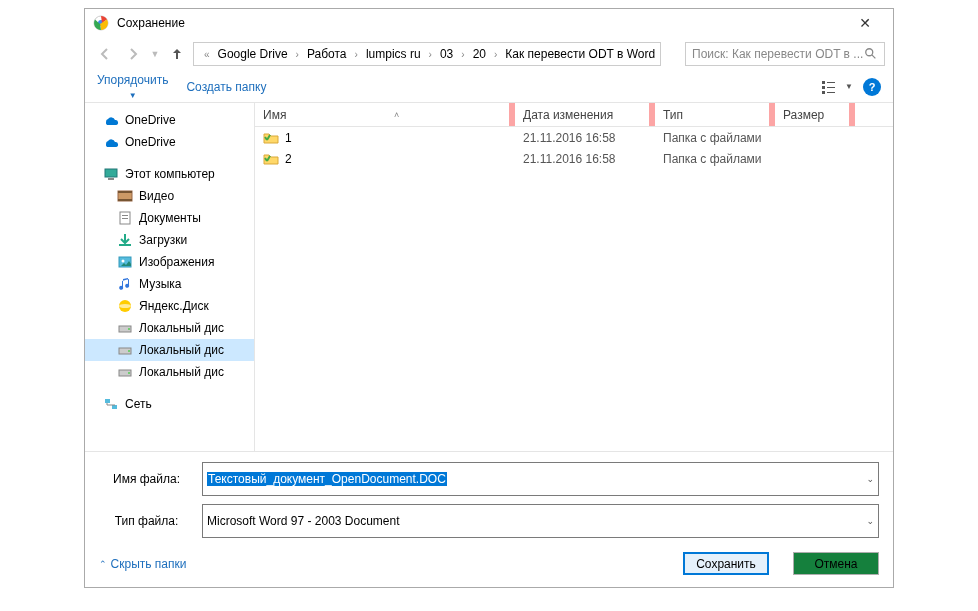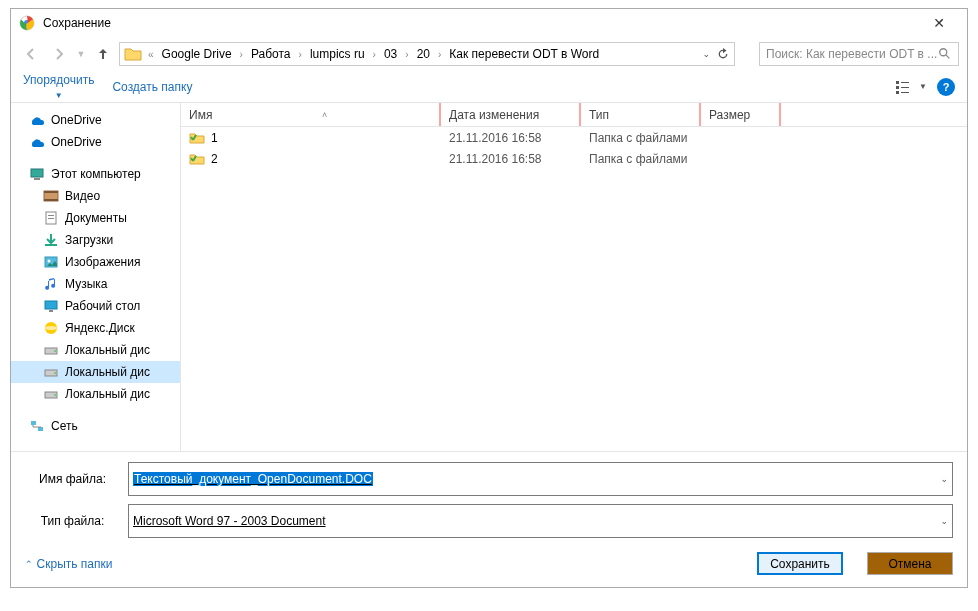--- a/index.html
+++ b/index.html
@@ -1,17 +1,17 @@
 <!DOCTYPE html>
 <html><head>
 <meta charset="utf-8">
 <style>
 * { margin:0; padding:0; box-sizing:border-box; font-family:"Segoe UI",Tahoma,sans-serif; font-size:12px; }
 body { background:#fff; width:978px; height:611px; overflow:hidden; }
-.dialog { width:958px; height:580px; margin:8px auto; border:1px solid #aaa; background:#fff; display:flex; flex-direction:column; }
+.dialog { width:810px; height:580px; margin:8px auto; border:1px solid #aaa; background:#fff; display:flex; flex-direction:column; }
 .titlebar { height:28px; display:flex; align-items:center; padding:0 8px; }
 .ti-icon { width:16px; height:16px; margin-right:8px; }
 .ti-title { flex:1; font-size:12px; }
 .ti-close { width:40px; height:28px; display:flex; align-items:center; justify-content:center; font-size:14px; color:#333; cursor:pointer; }
 .navbar { height:34px; display:flex; align-items:center; padding:4px 8px; gap:4px; }
 .nav-btn { width:24px; height:24px; display:flex; align-items:center; justify-content:center; color:#999; }
 .nav-btn.active { color:#333; }
 .crumbs { flex:1; height:24px; border:1px solid #ccc; background:#fff; display:flex; align-items:center; padding:0 4px; gap:2px; overflow:hidden; }
 .crumb-folder { width:18px; height:18px; margin-right:2px; }
 .crumb-sep { color:#888; padding:0 2px; font-size:10px; }
@@ -25,38 +25,38 @@
 .help-icon { width:18px; height:18px; border-radius:50%; background:#0078d7; color:#fff; display:flex; align-items:center; justify-content:center; font-size:11px; font-weight:bold; }
 .body { flex:1; display:flex; overflow:hidden; }
 .tree { width:170px; border-right:1px solid #e5e5e5; padding:6px 0; overflow-y:auto; }
 .tree-item { display:flex; align-items:center; height:22px; padding-left:18px; gap:6px; cursor:pointer; white-space:nowrap; }
 .tree-item.selected { background:#cce8ff; }
 .tree-item .ic { width:16px; height:16px; display:flex; align-items:center; justify-content:center; }
 .tree-sep { height:10px; }
 .tree-item.child { padding-left:32px; }
 .content { flex:1; display:flex; flex-direction:column; }
 .cols { height:24px; display:flex; align-items:center; border-bottom:1px solid #e5e5e5; color:#444; font-size:12px; }
-.col { padding:0 8px; border-right:2px solid #fca5a5; height:100%; display:flex; align-items:center; gap:6px; }
+.col { padding:0 8px; border-right:6px solid #fca5a5; height:100%; display:flex; align-items:center; gap:6px; }
 .col.name { width:260px; } .col.date { width:140px; } .col.type { width:120px; } .col.size { width:80px; }
 .rows { flex:1; overflow:auto; }
 .row { height:21px; display:flex; align-items:center; }
 .cell { padding:0 8px; display:flex; align-items:center; gap:6px; }
 .cell.name { width:260px; } .cell.date { width:140px; color:#555; } .cell.type { width:120px; color:#555; } .cell.size { width:80px; }
 .folder-ic { width:16px; height:16px; }
 .bottom { border-top:1px solid #e5e5e5; padding:10px 14px 12px; display:flex; flex-direction:column; gap:8px; }
 .field-row { display:flex; align-items:center; gap:8px; }
 .field-lbl { width:95px; text-align:center; }
-.field-input { flex:1; height:22px; border:1px solid #7a7a7a; padding:16px 4px; display:flex; align-items:center; position:relative;text-decoration:underline; }
+.field-input { flex:1; height:22px; border:1px solid #7a7a7a; padding:16px 4px; display:flex; align-items:center; position:relative; }
 .field-input.fname { background:#fff; }
 .field-input .sel { background:#0078d7; color:#fff; padding:0 1px; }
 .field-drop { position:absolute; right:4px; color:#555; font-size:9px; }
 .actions { display:flex; align-items:center; padding-top:6px; }
 .hide-folders { color:#1e6fbd; display:flex; align-items:center; gap:4px; cursor:pointer; }
 .act-btns { margin-left:auto; display:flex; gap:24px; }
-.btn { min-width:86px; height:23px; border:1px solid #adadad; background:#a16207; display:flex; align-items:center; justify-content:center; cursor:pointer; }
+.btn { min-width:86px; height:23px; border:1px solid #adadad; background:#15803d; display:flex; align-items:center; justify-content:center; cursor:pointer; }
 .btn.primary { border:2px solid #0078d7; background:#e5f1fb; }
 svg { display:block; }
 </style>
 </head>
 <body>
 
 <div class="dialog">
   <div class="titlebar">
     <span class="ti-icon">
       <svg viewBox="0 0 16 16">
@@ -213,29 +213,20 @@
           </span>
           <span>Изображения</span>
         </div>
         <div class="tree-item child">
           <span class="ic">
             <svg viewBox="0 0 16 16">
               <path d="M6 3v8a2 2 0 1 1-1-1V5l7-2v6a2 2 0 1 1-1-1V2z" fill="#37d"></path>
             </svg>
           </span>
           <span>Музыка</span>
-        </div>
-        <div class="tree-item child">
-          <span class="ic">
-            <svg viewBox="0 0 16 16">
-              <rect x="2" y="3" width="12" height="8" fill="#2aa6d8" stroke="#1880ad"></rect>
-              <rect x="6" y="12" width="4" height="2" fill="#888"></rect>
-            </svg>
-          </span>
-          <span>Рабочий стол</span>
         </div>
         <div class="tree-item child">
           <span class="ic">
             <svg viewBox="0 0 16 16">
               <circle cx="8" cy="8" r="6" fill="#fc0"></circle>
               <ellipse cx="8" cy="8" rx="6" ry="2" fill="#fff" opacity="0.6"></ellipse>
             </svg>
           </span>
           <span>Яндекс.Диск</span>
         </div>

